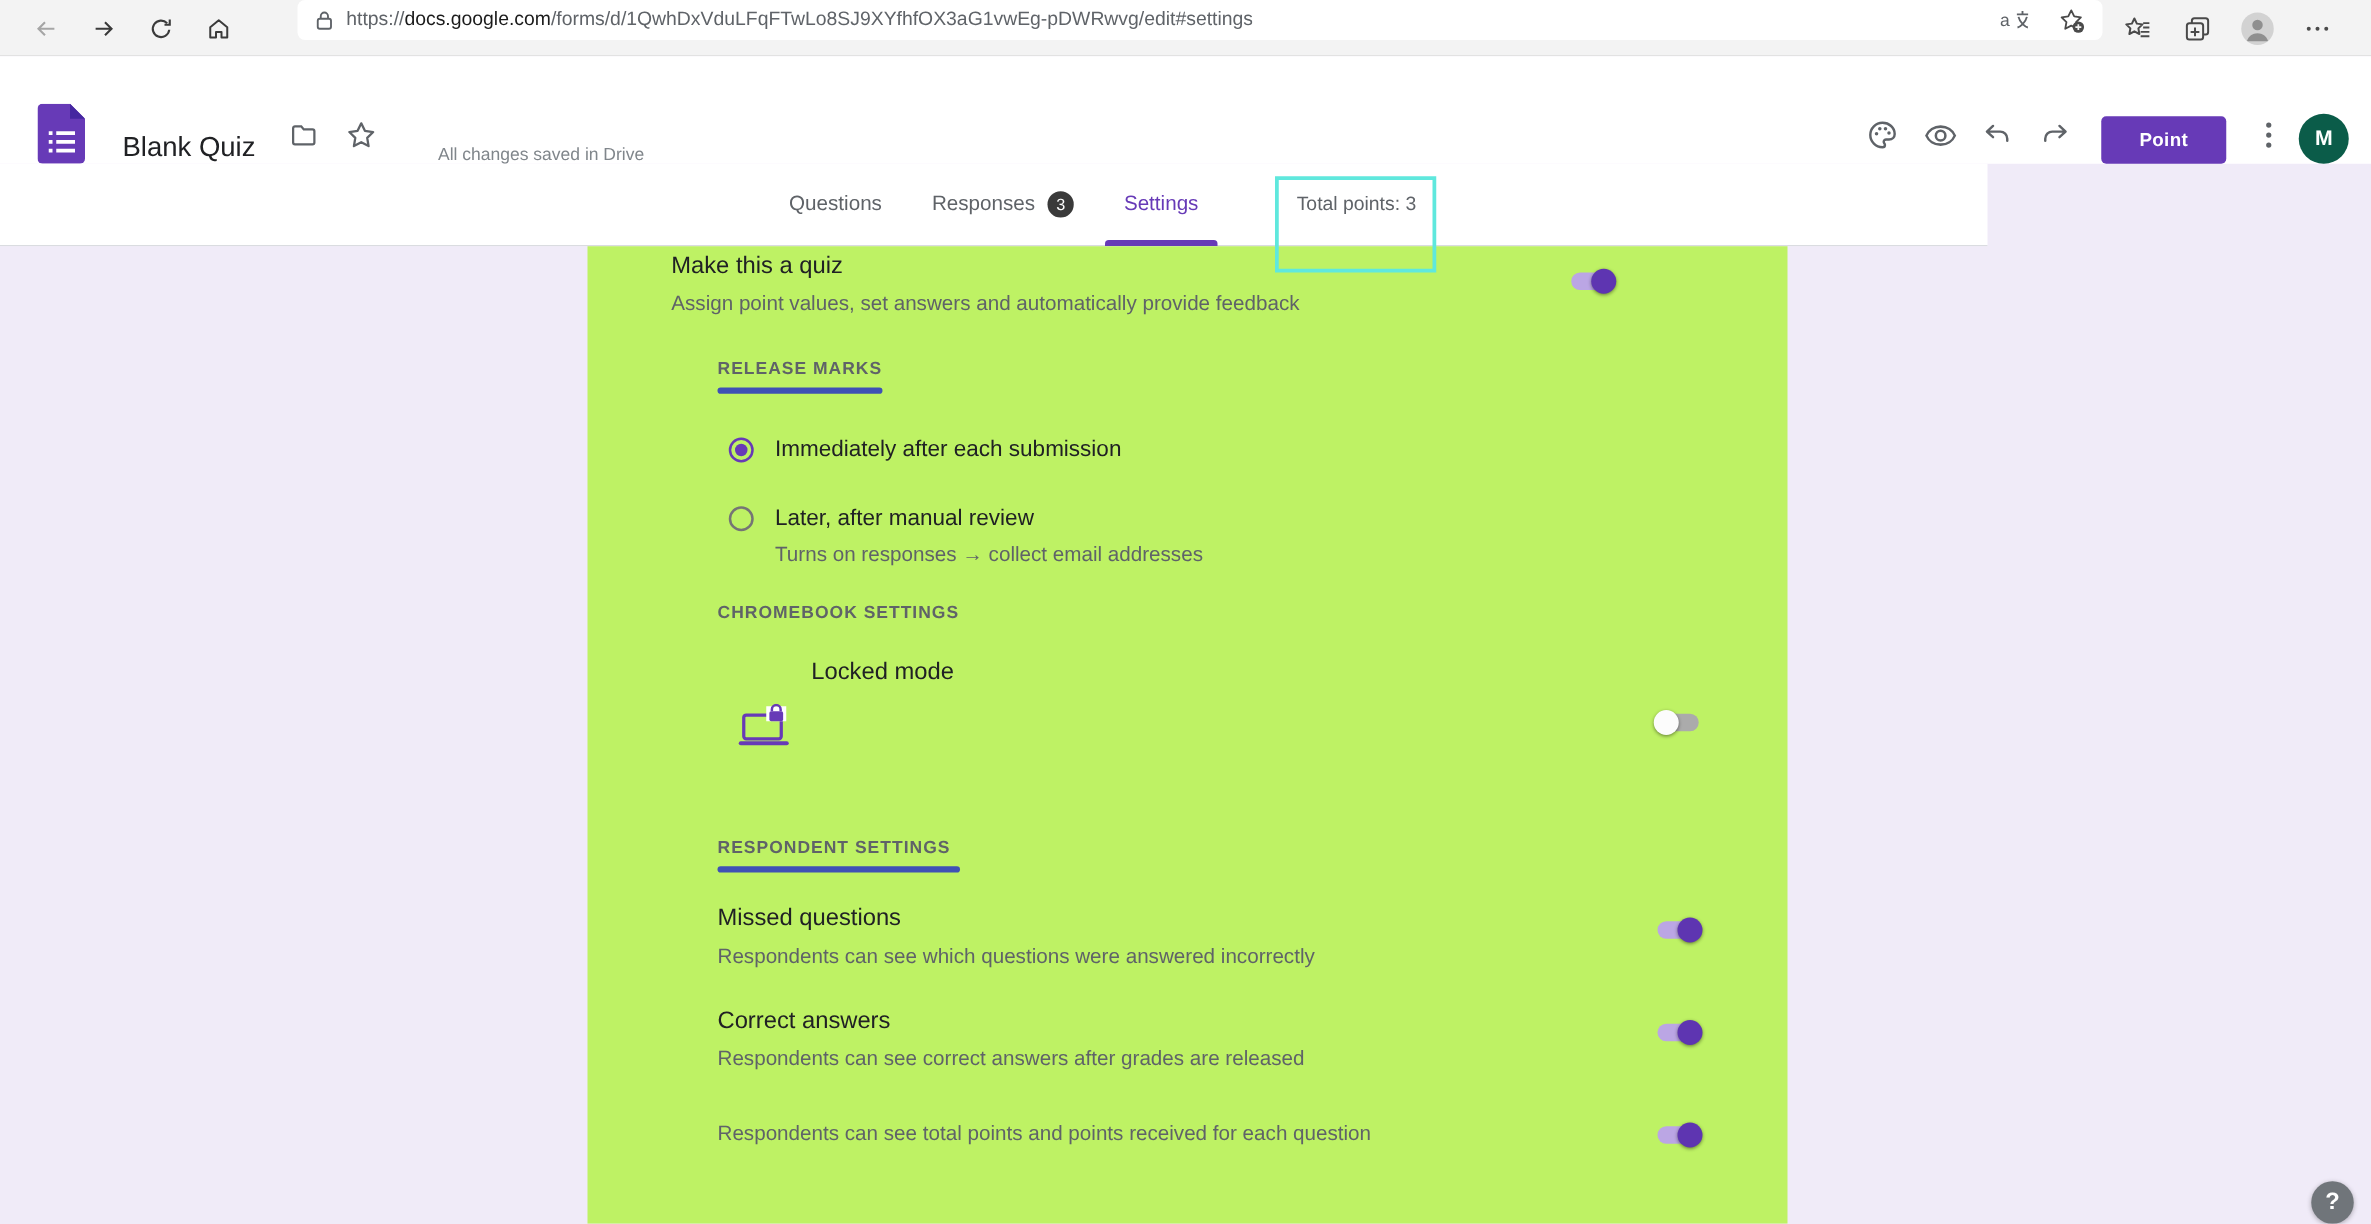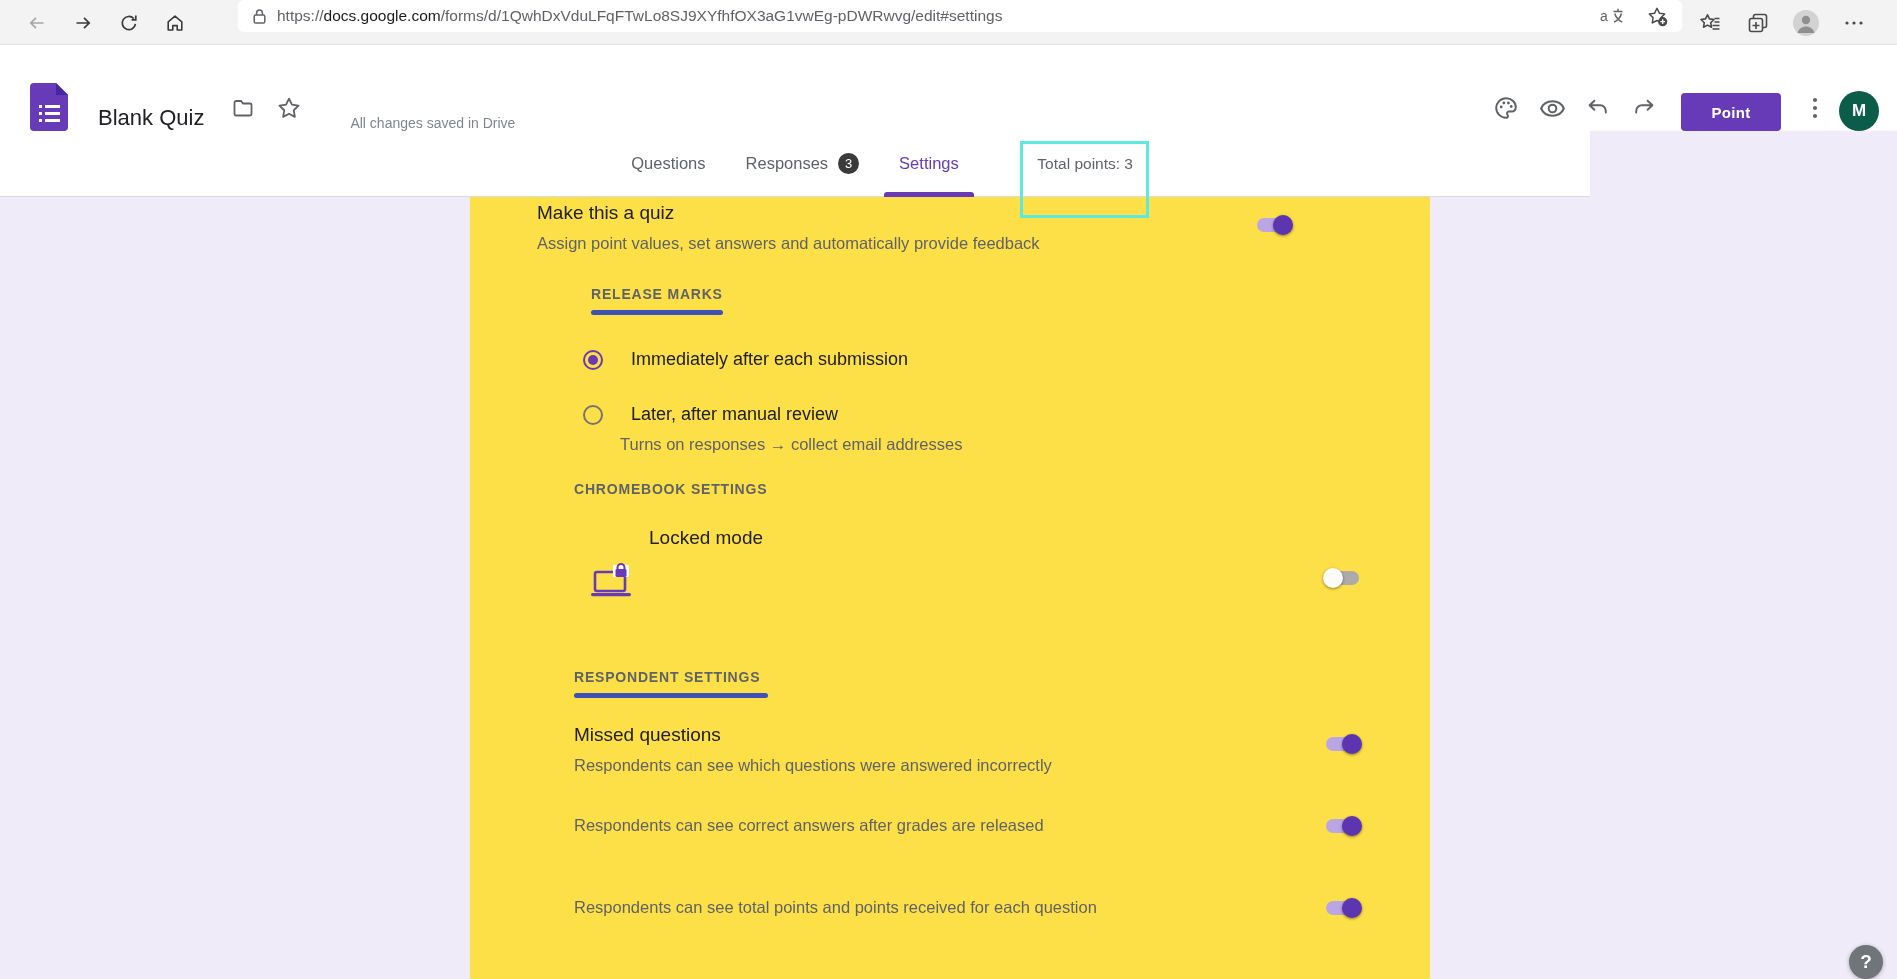--- a/index.html
+++ b/index.html
@@ -44,30 +44,30 @@
   .resp-badge { width:21px; height:21px; border-radius:50%; background:#3a3a3a; color:#fff; font-size:13px;
     display:flex; align-items:center; justify-content:center; margin-left:10px; }
   .total-points { position:absolute; right:457px; top:50%; transform:translateY(-50%); font-size:15.5px; color:#5f6368; }
 
   
   .annotation-box { position:absolute; left:1020px; top:141px; width:129px; height:77px;
     border:3px solid #5fe8dd; z-index:60; pointer-events:none; }
 
   
   .content { position:absolute; top:197px; left:0; width:1897px; height:782px; background:#f0ebf8; }
-  .card { position:absolute; left:470px; top:0; width:960px; height:782px; background:#fde047; }
+  .card { position:absolute; left:470px; top:0; width:960px; height:782px; background:#bef264; }
 
   .quiz-row { position:absolute; left:67px; right:69px; top:5px; }
   .item-title { font-size:19px; color:#202124; }
   .item-desc { font-size:16.5px; color:#5f6368; margin-top:10px; }
 
   .sec-head { position:absolute; left:104px; font-size:14px; font-weight:bold; color:#5f6368; letter-spacing:0.8px; }
   .sec-underline { height:5px; background:#3f51b5; border-radius:2.5px; margin-top:8px; }
 
-  .radio-row { position:absolute; left:113px; display:flex; align-items:center;gap:11px; }
+  .radio-row { position:absolute; left:113px; display:flex; align-items:center; }
   .radio { width:20px; height:20px; border-radius:50%; border:2px solid #757575; position:relative; flex:none; }
   .radio.on { border-color:#673ab7; }
   .radio.on::after { content:""; position:absolute; left:3px; top:3px; width:10px; height:10px; border-radius:50%; background:#673ab7; }
   .radio-label { font-size:18px; color:#202124; margin-left:17px; }
   .radio-sub { position:absolute; left:150px; font-size:16.5px; color:#5f6368; }
 
   .locked-block { position:absolute; left:119px; top:330px; display:flex; }
   .locked-icon-col { width:44px; flex:none; margin-top:36px; }
   .locked-text-col { margin-left:16px; width:575px; }
   .locked-desc { font-size:16.5px; color:#5f6368; line-height:25.5px; margin-top:9px; }
@@ -252,21 +252,21 @@
 
     <div class="quiz-row">
       <div class="item-title">Make this a quiz</div>
       <div class="item-desc">Assign point values, set answers and automatically provide feedback</div>
       <div class="switch on" style="top:13px;">
         <span class="track"></span>
           <span class="thumb"></span>
       </div>
     </div>
 
-    <div class="sec-head" style="top:89px;margin-left:17px;">
+    <div class="sec-head" style="top:89px;">
       <span>RELEASE MARKS</span>
       <div class="sec-underline" style="width:132px;"></div>
     </div>
 
     <div class="radio-row" style="top:152px;">
       <span class="radio on"></span>
       <span class="radio-label">Immediately after each submission</span>
     </div>
 
     <div class="radio-row" style="top:207px;">
@@ -306,20 +306,21 @@
     <div class="resp-item" style="top:527px;">
       <div class="item-title">Missed questions</div>
       <div class="item-desc">Respondents can see which questions were answered incorrectly</div>
     </div>
     <div class="switch on" style="top:537px;">
       <span class="track"></span>
         <span class="thumb"></span>
     </div>
 
     <div class="resp-item" style="top:609px;">
+      <div class="item-title">Correct answers</div>
       <div class="item-desc">Respondents can see correct answers after grades are released</div>
     </div>
     <div class="switch on" style="top:619px;">
       <span class="track"></span>
         <span class="thumb"></span>
     </div>
 
     <div class="resp-item" style="top:691px;">
       <div class="item-desc">Respondents can see total points and points received for each question</div>
     </div>

